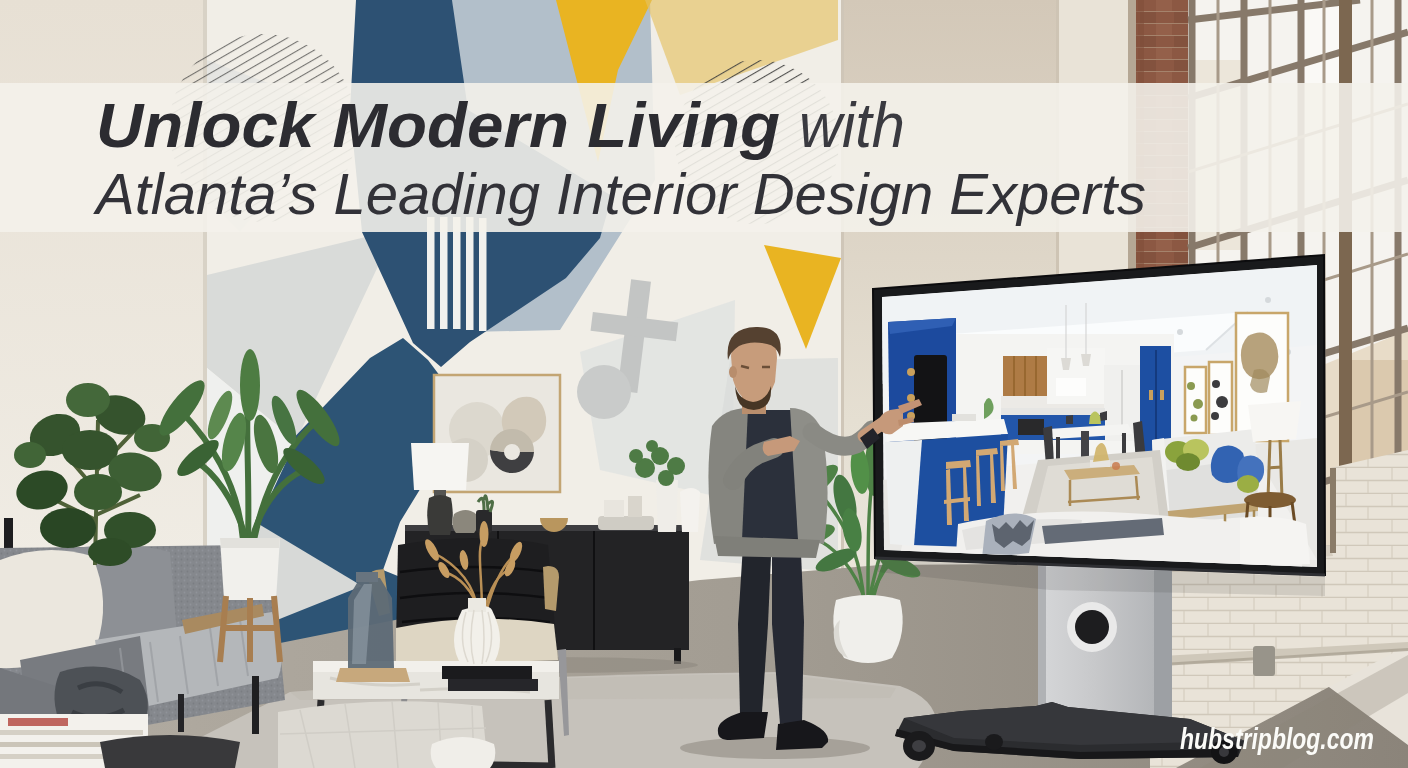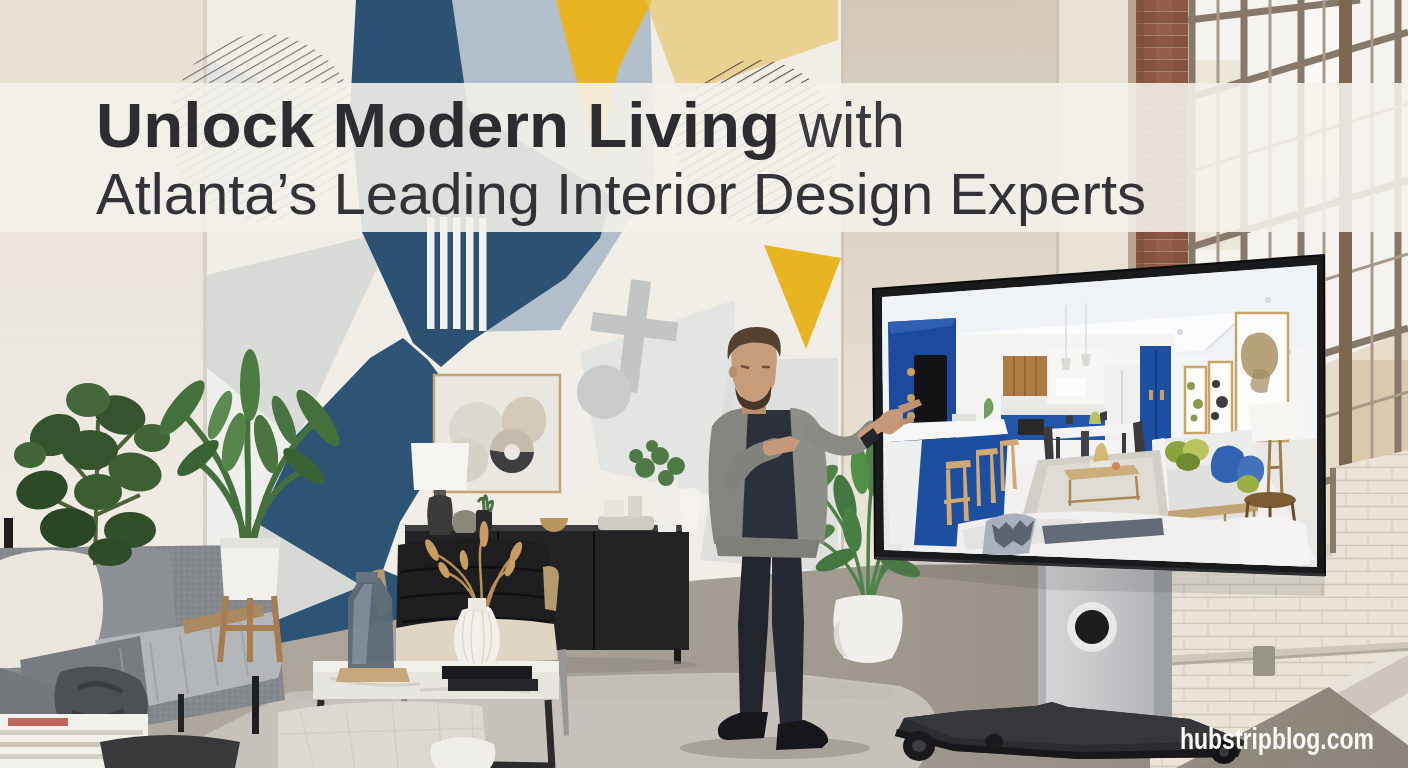--- a/index.html
+++ b/index.html
@@ -1,16 +1,16 @@
 <!DOCTYPE html>
 <html><head>
 <meta charset="utf-8">
 <style>
 html,body{margin:0;padding:0;width:1408px;height:768px;overflow:hidden;background:#e8e3da;font-family:"Liberation Sans",sans-serif;}
-#stage{position:relative;width:1408px;height:672px;}
+#stage{position:relative;width:1408px;height:672px;font-style:italic;}
 svg{position:absolute;left:0;top:0;display:block;}
 </style>
 </head>
 <body>
 <div id="stage">
 <svg width="1408" height="768" viewBox="0 0 1408 768">
 <defs>
 <linearGradient id="wallL" x1="0" y1="0" x2="0" y2="1">
 <stop offset="0" stop-color="#e7e0d4"></stop>
           <stop offset="1" stop-color="#f2efe8"></stop>

